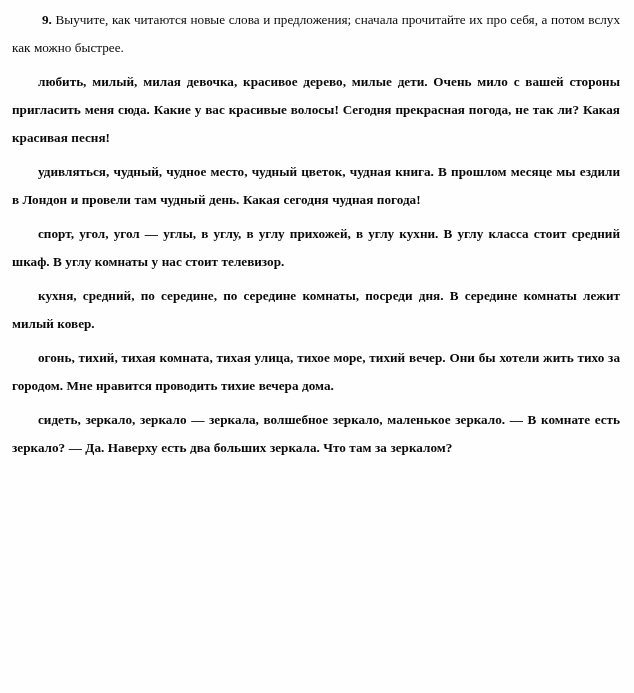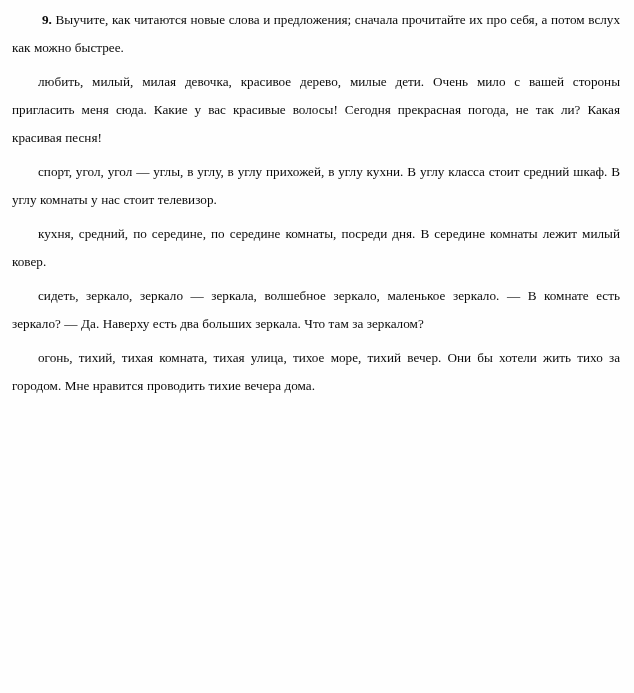--- a/index.html
+++ b/index.html
@@ -35,46 +35,48 @@
     hyphens: manual;
     -webkit-hyphens: manual;
     word-spacing: 0.2px;
     color: #0a0a0a;
   }
   p.para.first {
     text-indent: 30px;
   }
   p.para + p.para {
     margin-top: 5.5px;
+    font-weight: bold;
   }
   .num {
     font-weight: bold;
   }
   
   .page {
     -webkit-font-smoothing: none;
   }
 </style>
 </head>
 <body>
 
 <div class="page">
 
   <div class="exercise">
 
     <p class="para first"><span class="num">9.</span> <span>Выучите, как читаются новые слова и предложения; сначала прочитайте их про себя, а потом вслух как можно быстрее.</span></p>
 
     <p class="para">любить, милый, милая девочка, красивое дерево, милые дети. Очень мило с вашей стороны пригласить меня сюда. Какие у вас красивые волосы! Сегодня прекрасная погода, не так ли? Какая красивая песня!</p>
 
+    <p class="para">удивляться, чудный, чудное место, чудный цветок, чудная книга. В прошлом месяце мы ездили в Лондон и провели там чудный день. Какая сегодня чудная погода!</p>
 
 
 
     <p class="para">спорт, угол, угол — углы, в углу, в углу прихожей, в углу кухни. В углу класса стоит средний шкаф. В углу комнаты у нас стоит телевизор.</p>
 
     <p class="para">кухня, средний, по середине, по середине комнаты, посреди дня. В середине комнаты лежит милый ковер.</p>
 
+    <p class="para">огонь, тихий, тихая комната, тихая улица, тихое море, тихий вечер. Они бы хотели жить тихо за городом. Мне нравится проводить тихие вечера дома.</p>
+
     <p class="para">сидеть, зеркало, зеркало — зеркала, волшебное зеркало, маленькое зеркало. — В комнате есть зеркало? — Да. Наверху есть два больших зеркала. Что там за зеркалом?</p>
-
-    <p class="para">огонь, тихий, тихая комната, тихая улица, тихое море, тихий вечер. Они бы хотели жить тихо за городом. Мне нравится проводить тихие вечера дома.</p>
 
   </div>
 
 </div>
 
 </body></html>

